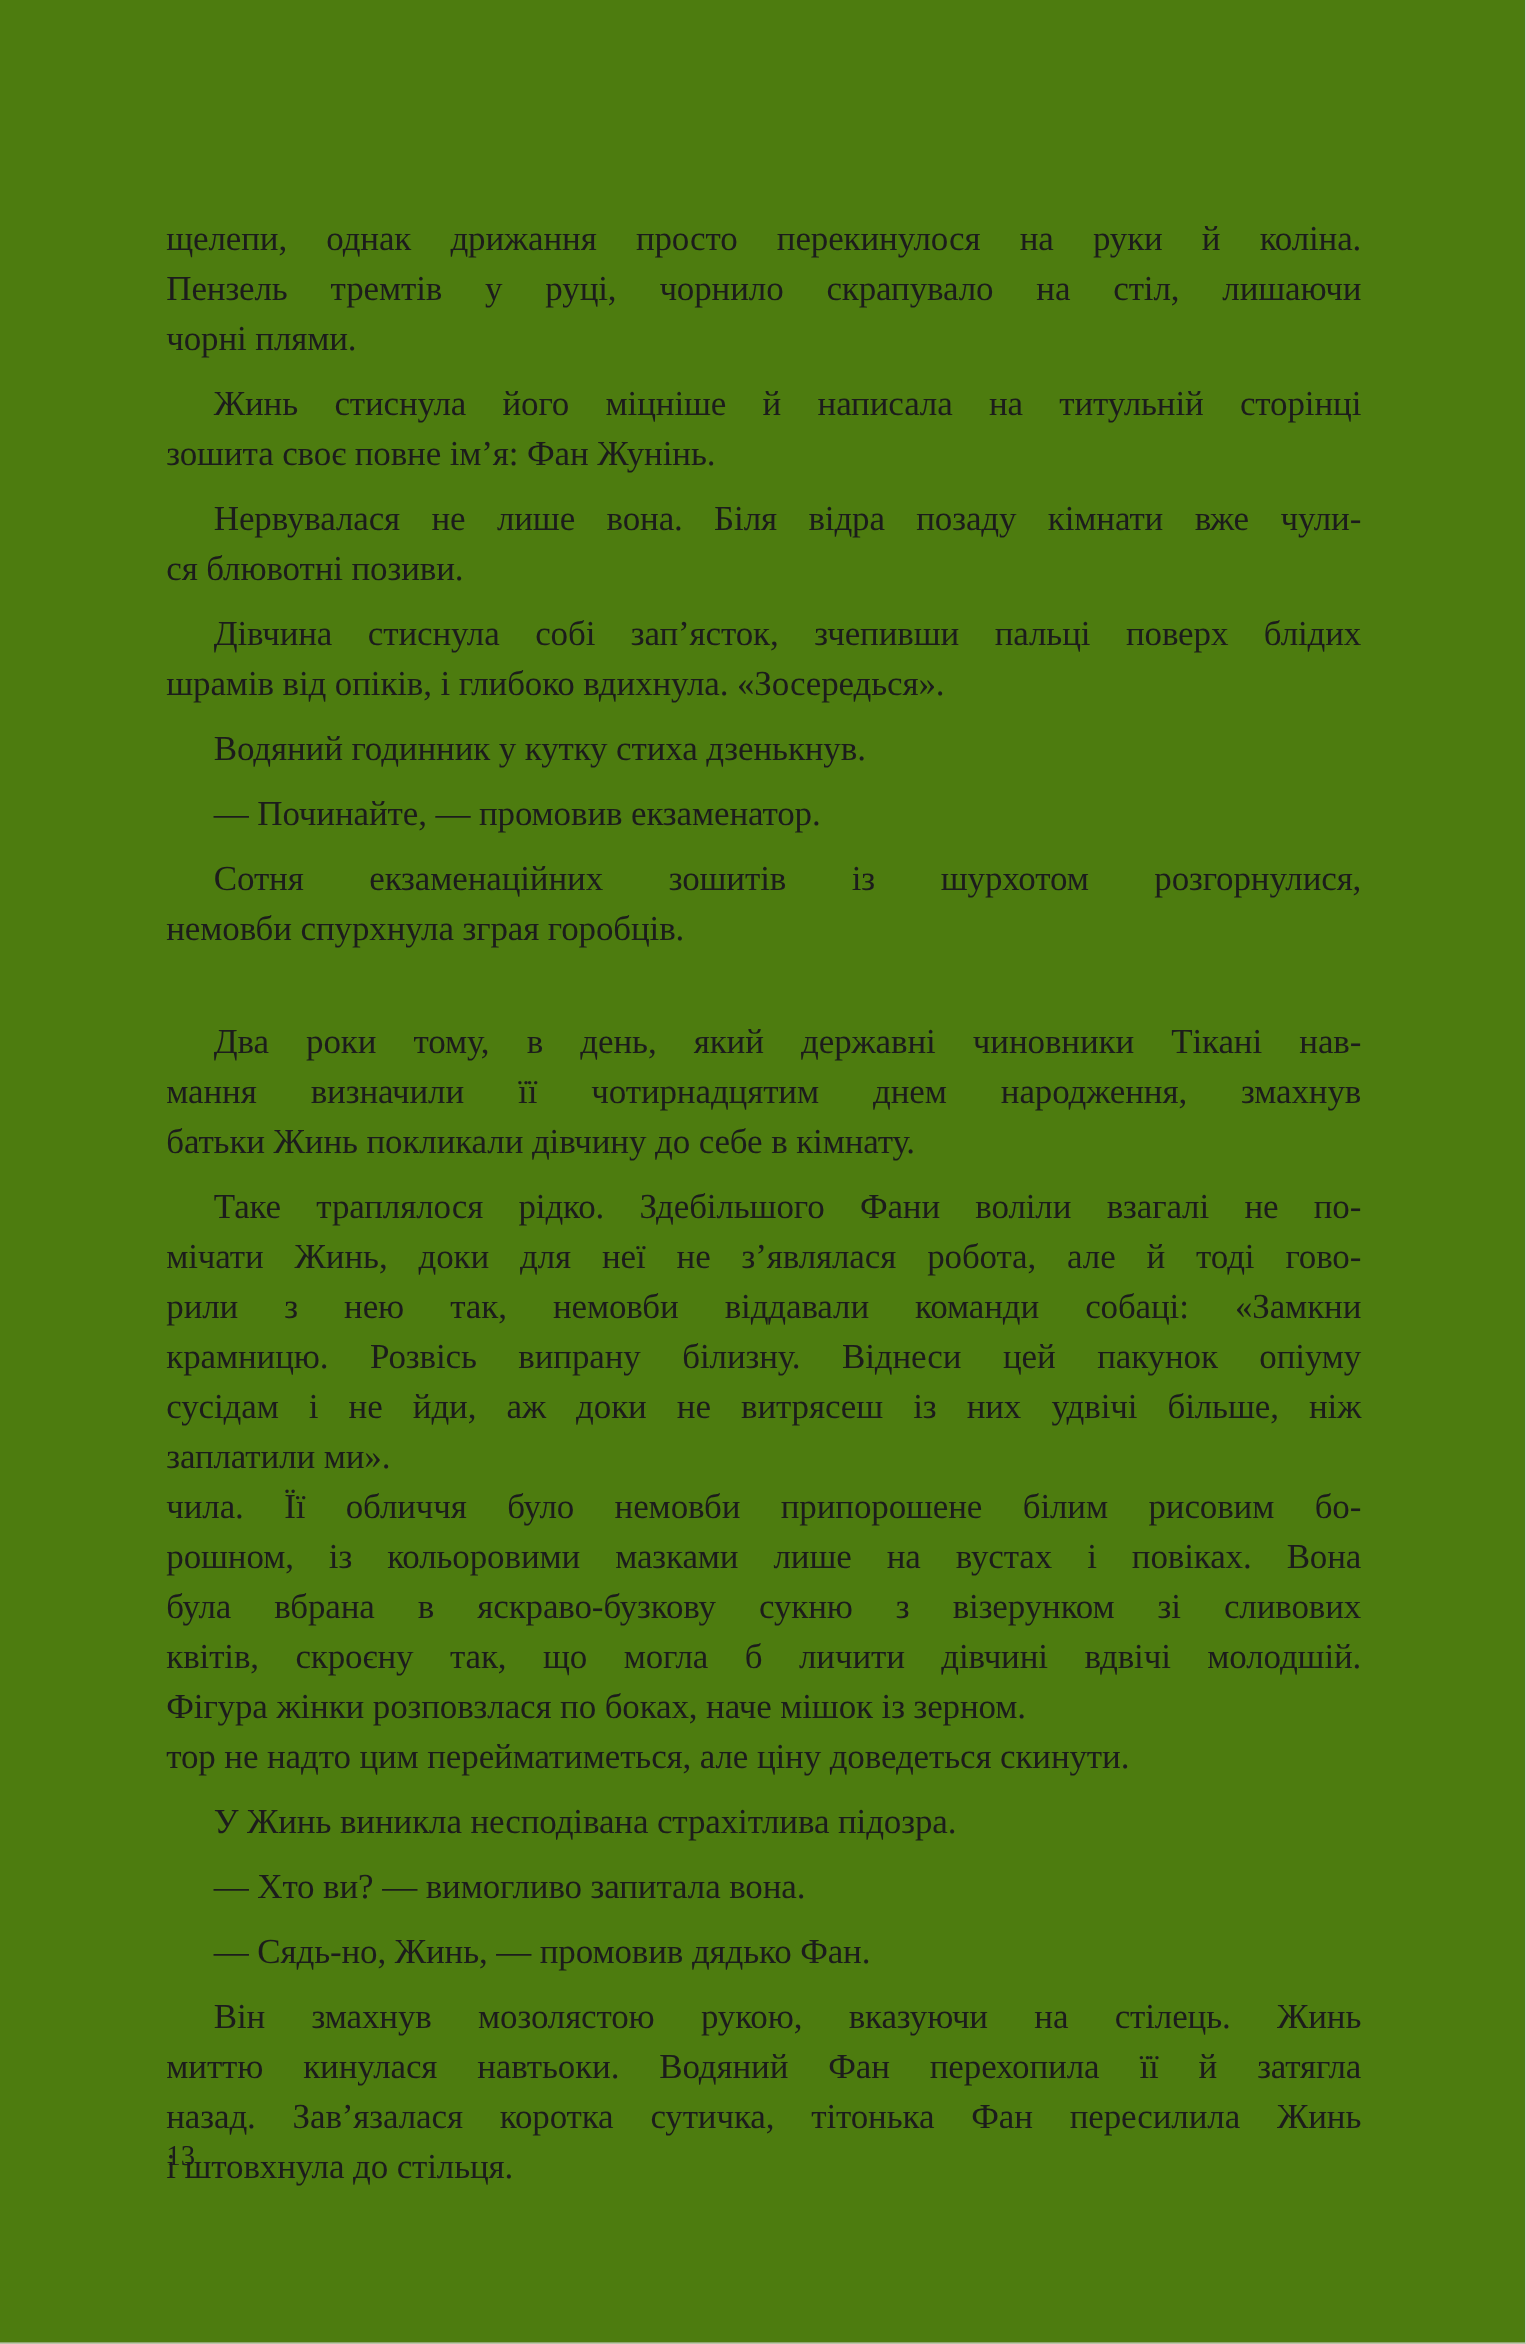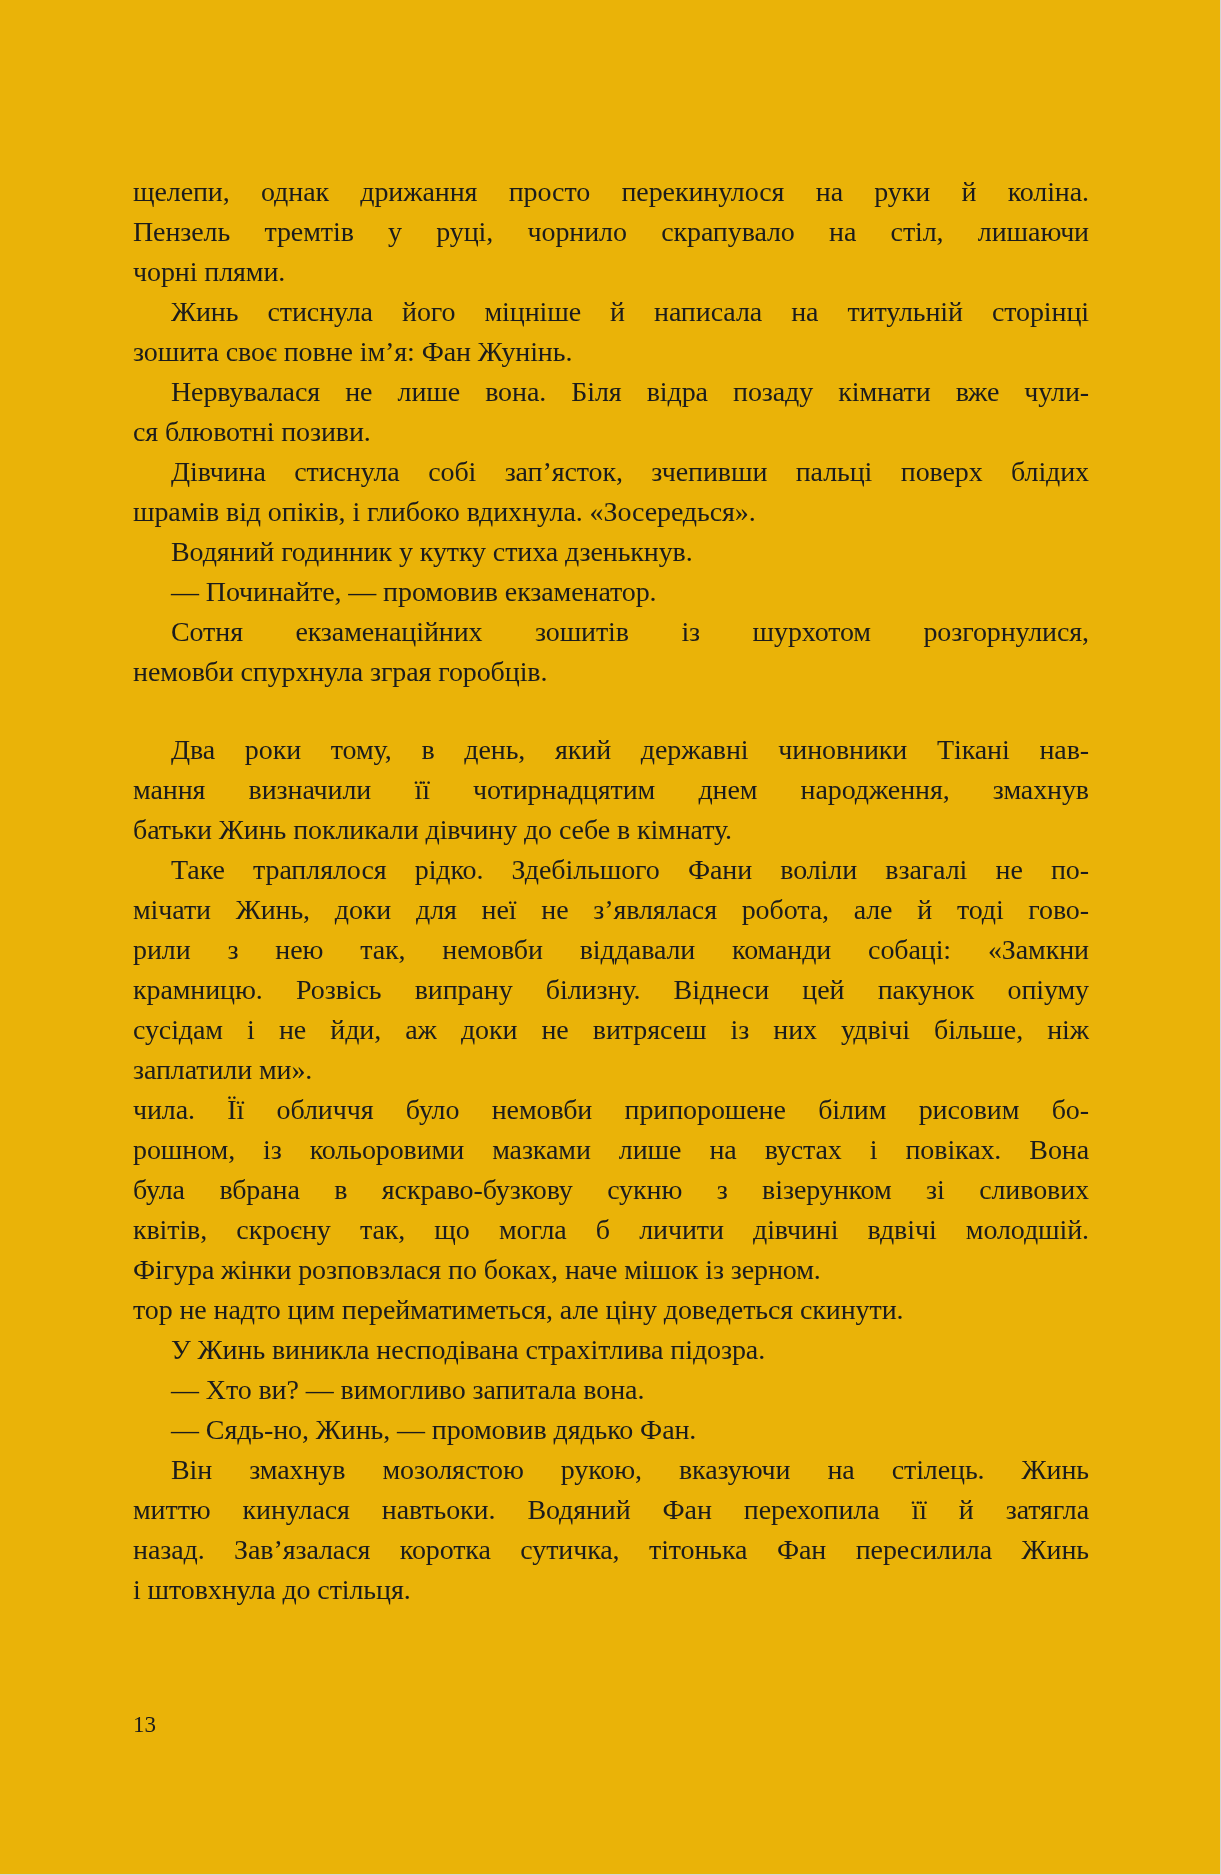--- a/index.html
+++ b/index.html
@@ -1,20 +1,20 @@
 <!DOCTYPE html>
 <html><head>
 <meta charset="utf-8">
 <style>
   html, body { margin: 0; padding: 0; background: #ffffff; }
   .page {
     position: relative;
     width: 1221px;
     height: 1875px;
-    background: #eab308;
+    background: #4d7c0f;
     border-right: 1px solid #d6d6d6;
     border-bottom: 1px solid #d6d6d6;
     box-sizing: border-box;
     font-family: "Liberation Serif", "DejaVu Serif", serif;
     color: #1c1c1c;
     overflow: hidden;
   }
   .text-col {
     position: absolute;
     left: 133px;
@@ -27,20 +27,21 @@
     letter-spacing: -0.1px;
     text-align: justify;
     text-align-last: justify;
     white-space: normal;
   }
   .line.last {
     text-align-last: left;
   }
   .line.indent {
     text-indent: 38px;
+    margin-top: 12px;
   }
   .italic { }
   .section-gap { height: 38px; }
   .page-number {
     position: absolute;
     left: 133px;
     width: 956px;
     top: 1712px;
     text-align: left;
     font-size: 23px;

